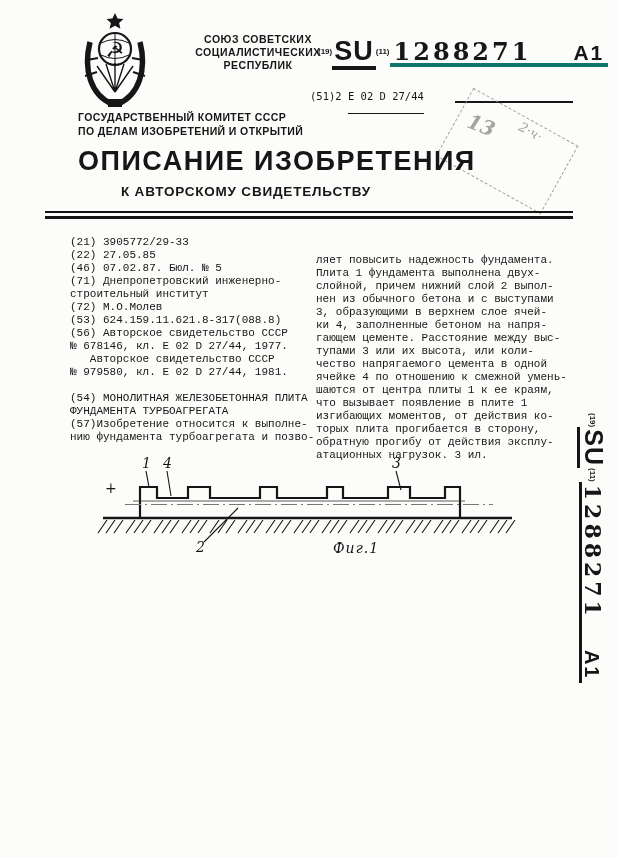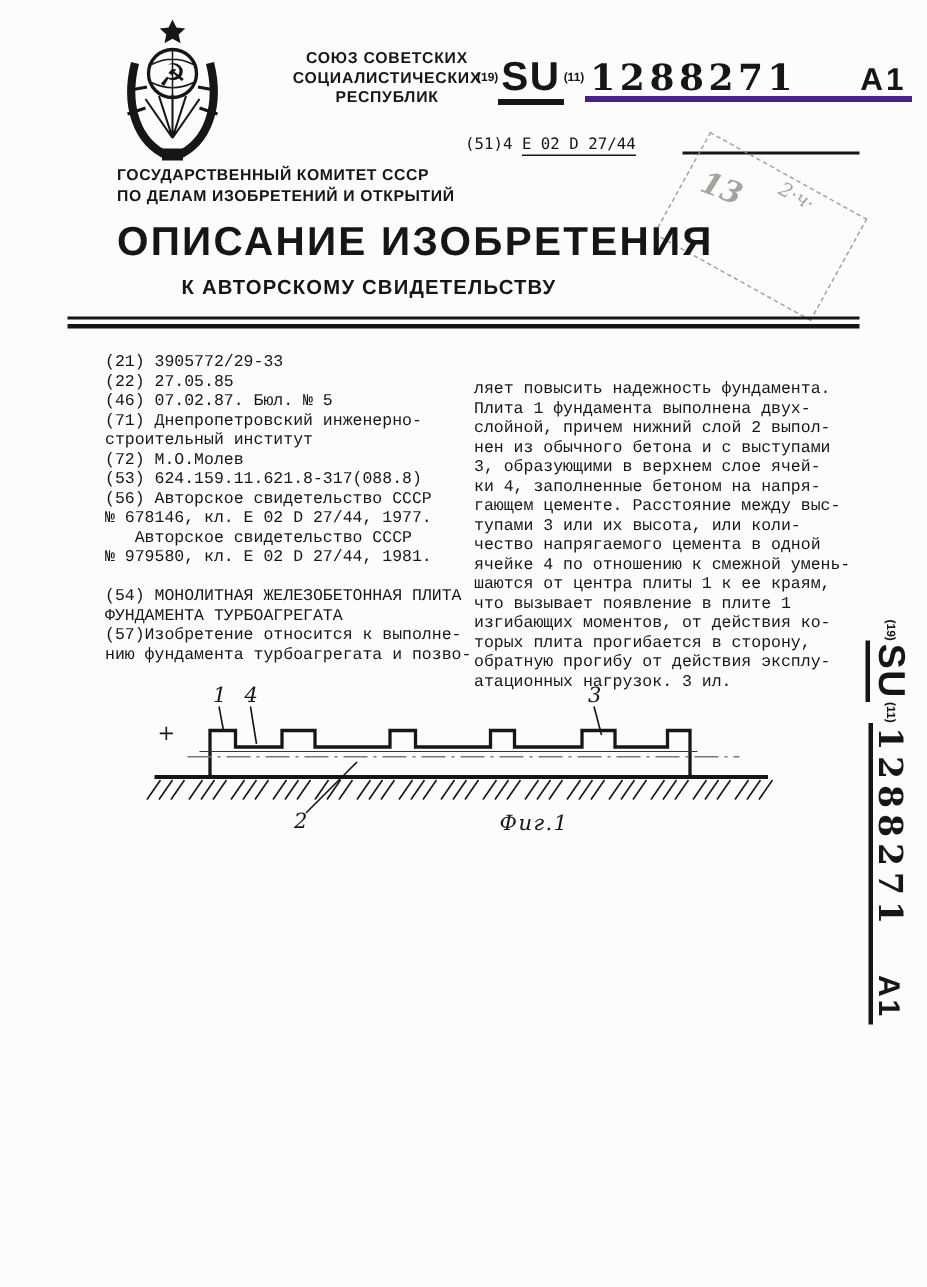--- a/index.html
+++ b/index.html
@@ -33,29 +33,29 @@
     left:45px;top:211px;width:528px;height:3px;
     border-top:2px solid #161616;border-bottom:3px solid #161616;
   }
   
   .pubnum{left:318px;top:36px;white-space:nowrap;}
   .pubnum .tiny{font-size:8px;font-weight:bold;vertical-align:6px;}
   .pubnum .su{
     font-size:27px;font-weight:bold;letter-spacing:1px;
     border-bottom:4px solid #161616;padding:0 2px;
   }
-  .pubnum .numwrap{border-bottom:4px solid #4c1d95;padding:0 4px;}
+  .pubnum .numwrap{border-bottom:4px solid #0f766e;padding:0 4px;}
   .pubnum .num{
     font-family:"DejaVu Serif","Liberation Serif",serif;
     font-size:24px;font-weight:bold;letter-spacing:3px;
   }
   .pubnum .gap{display:inline-block;width:42px;}
   .pubnum .kind{font-size:21px;font-weight:bold;letter-spacing:2px;}
   .classline{left:310px;top:90px;font-size:10.5px;white-space:nowrap;}
-  .classline .code{border-bottom:1px solid #161616;padding-bottom:1px;}
+  .classline .code{border-bottom:1px solid #161616;padding-bottom:11px;}
   .class-rule{left:455px;top:101px;width:118px;height:2px;background:#161616;}
   
   .stamp{
     left:447px;top:112px;width:118px;height:76px;
     border:1.6px dashed #989490;transform:rotate(29deg);
     opacity:.85;color:#979390;
     font-family:"DejaVu Serif","Liberation Serif",serif;font-style:italic;
   }
   .stamp .s1{position:absolute;left:58px;top:2px;font-size:13px;}
   .stamp .s2{position:absolute;left:10px;top:16px;font-size:20px;font-weight:bold;transform:rotate(-8deg);}
@@ -114,21 +114,21 @@
 
   <div class="abs union-name">СОЮЗ СОВЕТСКИХ
 СОЦИАЛИСТИЧЕСКИХ
 РЕСПУБЛИК</div>
 
   <div class="abs pubnum">
     <span class="tiny">(19)</span><span class="su">SU</span><span class="tiny">(11)</span><span class="numwrap"><span class="num">1288271</span><span class="gap"></span><span class="kind">A1</span></span>
   </div>
 
   <div class="abs classline mono">
-    <span>(51)4</span>&nbsp;<span class="code">Е 02 D 27/44</span>
+    <span>(51)2</span>&nbsp;<span class="code">Е 02 D 27/44</span>
   </div>
   <div class="abs class-rule"></div>
 
   <div class="abs stamp">
     <span class="s1">2·ч·</span>
     <span class="s2">13</span>
   </div>
 
   <div class="abs doc-title">ОПИСАНИЕ ИЗОБРЕТЕНИЯ</div>
   <div class="abs committee">ГОСУДАРСТВЕННЫЙ КОМИТЕТ СССР

